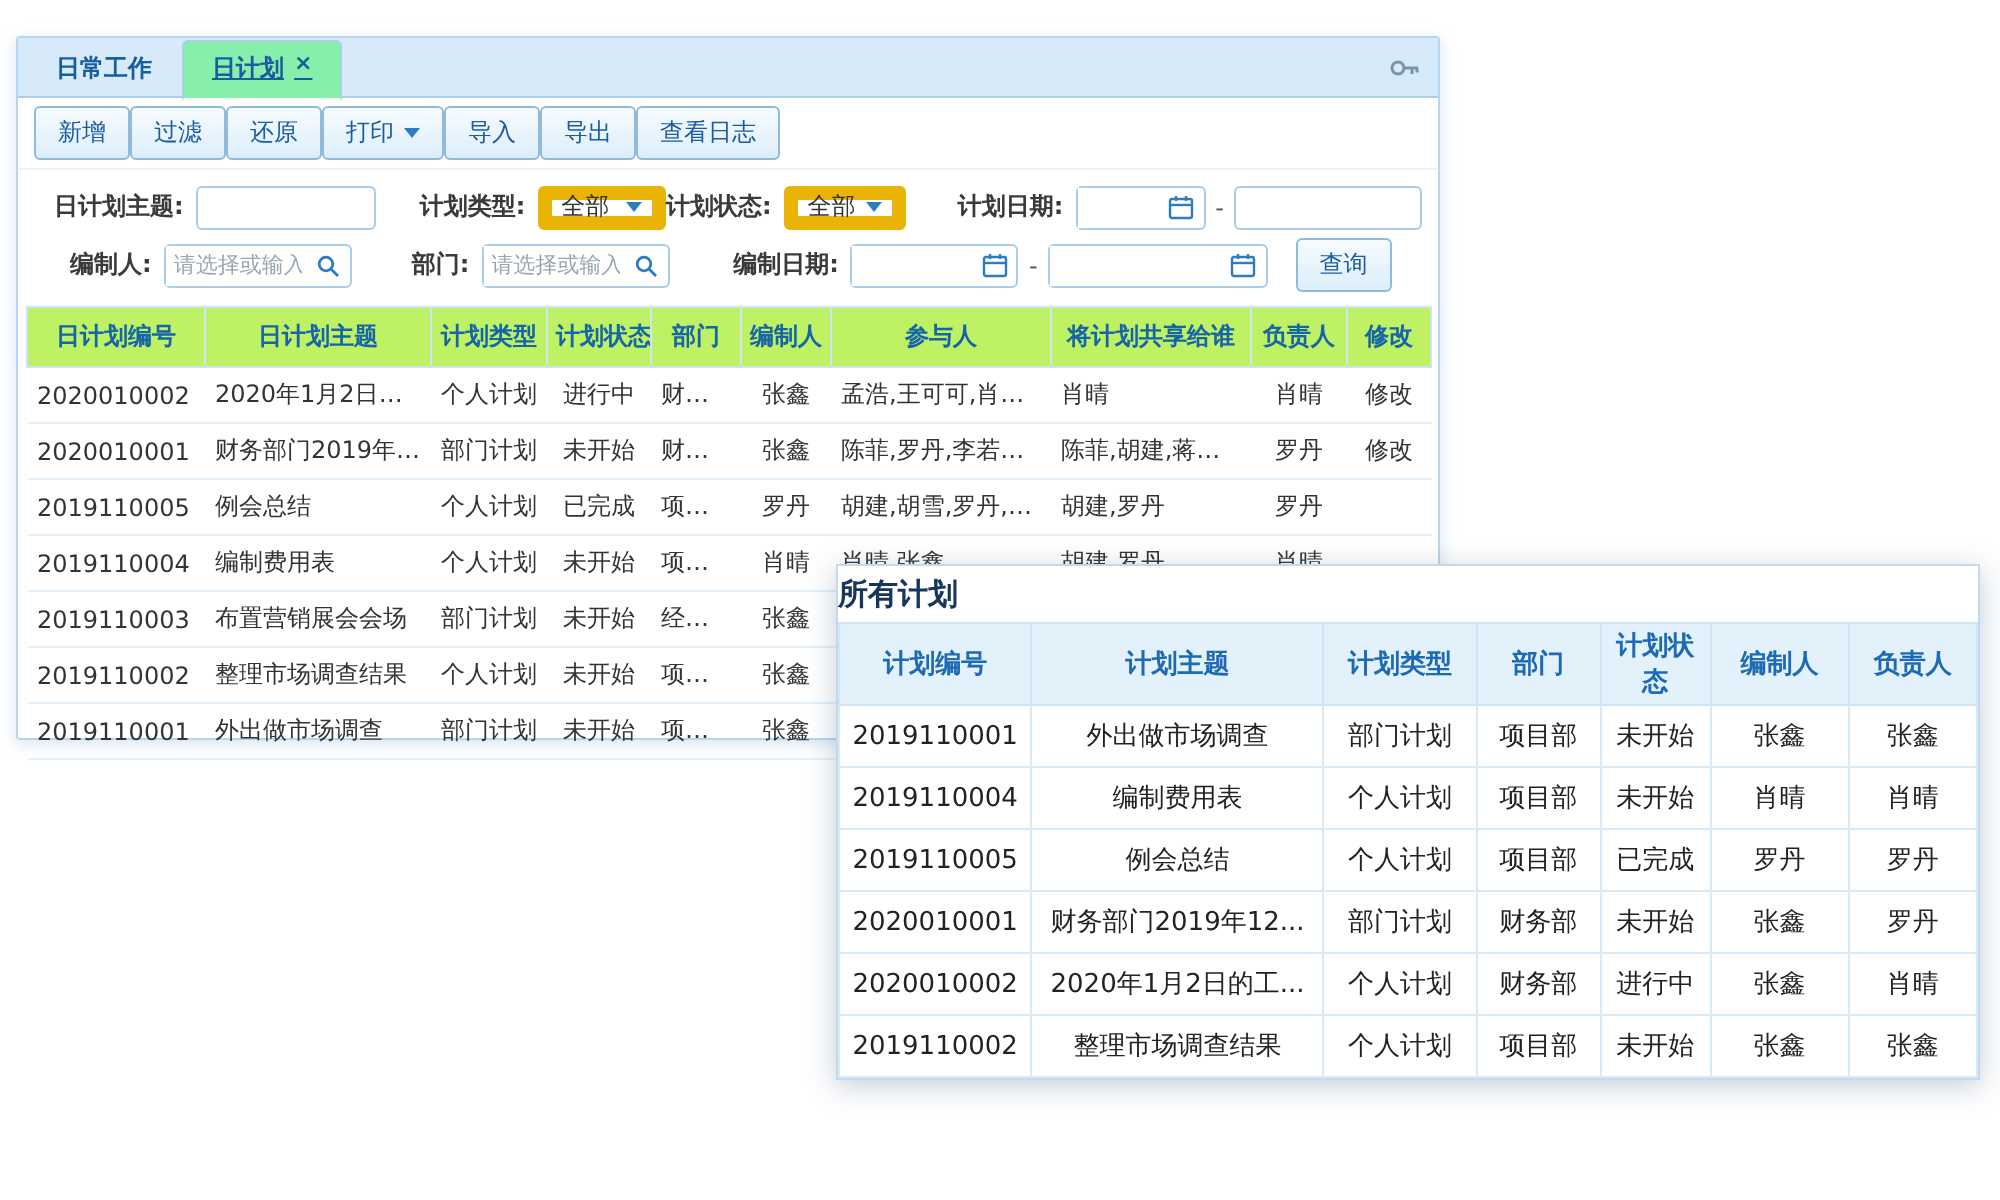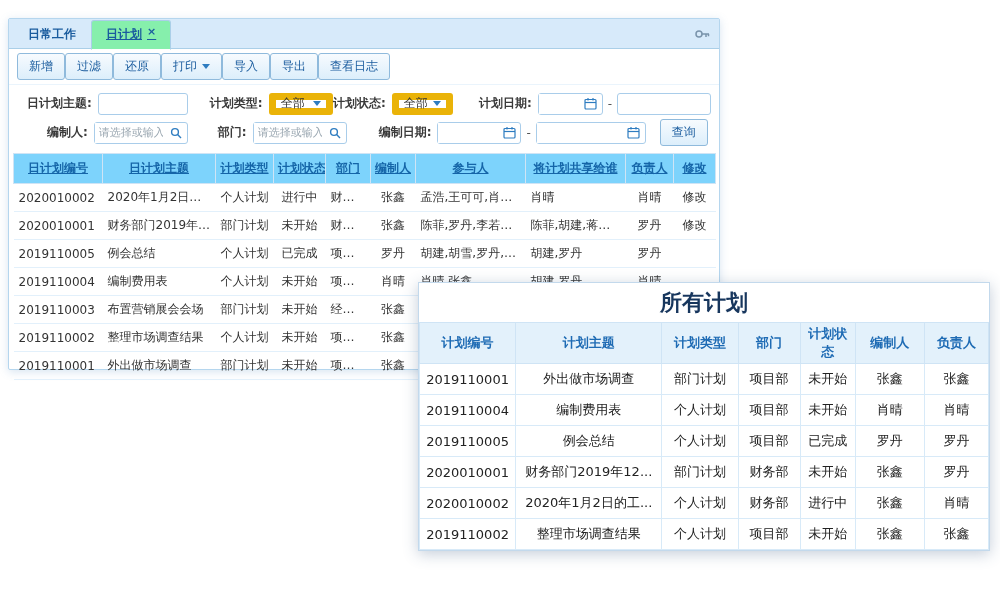--- a/index.html
+++ b/index.html
@@ -44,32 +44,32 @@
   .iconbox { height:22px; border:1px solid #a9cdea; border-radius:3px; background:#fff;
     display:inline-flex; align-items:center; }
   .iconbox input { border:none; outline:none; height:20px; font-size:11px; padding:0 4px;
     width:calc(100% - 20px); font-family:inherit; color:#333; }
   .iconbox input::placeholder { color:#9aa7b1; }
   .iconbox .icn { width:18px; display:flex; align-items:center; justify-content:center; cursor:pointer; }
   .dash { margin:0 5px; color:#555; }
 
   table { border-collapse:collapse; table-layout:fixed; }
   .grid { width:702px; margin:0 4px; font-size:12px; }
-  .grid th { background:#7dd3fc; color:#1565a8; font-weight:bold; height:30px;
-    border:1px solid #cfe4f5; padding:0 4px; white-space:nowrap; overflow:hidden; cursor:pointer;text-decoration:underline; }
+  .grid th { background:#bef264; color:#1565a8; font-weight:bold; height:30px;
+    border:1px solid #cfe4f5; padding:0 4px; white-space:nowrap; overflow:hidden; cursor:pointer; }
   .grid td { height:28px; border-bottom:1px solid #e2f0fb; padding:0 5px; color:#333;
     white-space:nowrap; overflow:hidden; text-overflow:ellipsis; }
   .lft { text-align:left; }
   .ctr { text-align:center; }
   .link { color:#1a6fc9; cursor:pointer; }
 
   
   .popup { position:absolute; left:418px; top:282px; width:572px; background:#fff;
     border:1px solid #c3d9ec; box-shadow:0 3px 14px rgba(60,90,130,.3); }
-  .popup-title { text-align:center; font-size:22px; font-weight:bold; color:#17365d;
+  .popup-title { text-align:left; font-size:15px; font-weight:bold; color:#17365d;
     padding:5px 0 4px; }
   .pgrid { width:100%; font-size:13px; }
   .pgrid th { background:#e3f1fb; color:#1e6bb4; font-weight:bold; height:40px;
     border:1px solid #cfe4f5; padding:2px 4px; cursor:pointer; }
   .pgrid td { height:31px; border:1px solid #d8eaf8; padding:0 4px; color:#222;
     text-align:center; white-space:nowrap; overflow:hidden; text-overflow:ellipsis; }
 </style>
 </head>
 <body>
 
@@ -129,21 +129,21 @@
                 <line x1="4" y1="1" x2="4" y2="3.5" stroke="#2e7cc0" stroke-width="1.2"></line>
                 <line x1="9" y1="1" x2="9" y2="3.5" stroke="#2e7cc0" stroke-width="1.2"></line>
               </svg>
           </span>
         </div>
         <span class="dash">-</span>
         <input class="ipt" style="width: 94px;" value="">
       </div>
 
       <div class="frow">
-        <span class="flabel" style="margin-left:30px">编制人:</span>
+        <span class="flabel" style="margin-left:18px">编制人:</span>
         <div class="iconbox" style="width:94px;margin-left:6px">
           <input placeholder="请选择或输入" style="">
           <span class="icn">
             <svg width="12" height="12" viewBox="0 0 12 12">
                 <circle cx="5" cy="5" r="3.4" fill="none" stroke="#2e7cc0" stroke-width="1.4"></circle>
                 <line x1="7.6" y1="7.6" x2="11" y2="11" stroke="#2e7cc0" stroke-width="1.4"></line>
               </svg>
           </span>
         </div>
         <span class="flabel" style="margin-left:30px">部门:</span>

